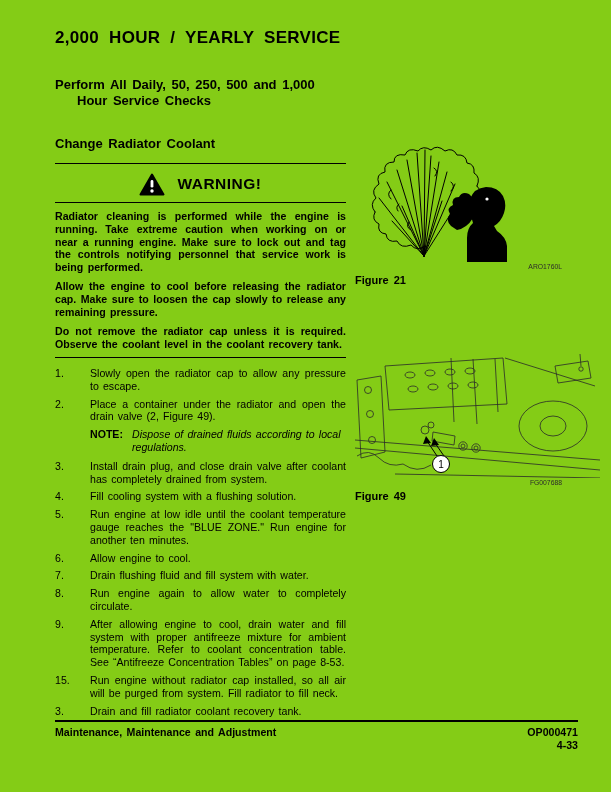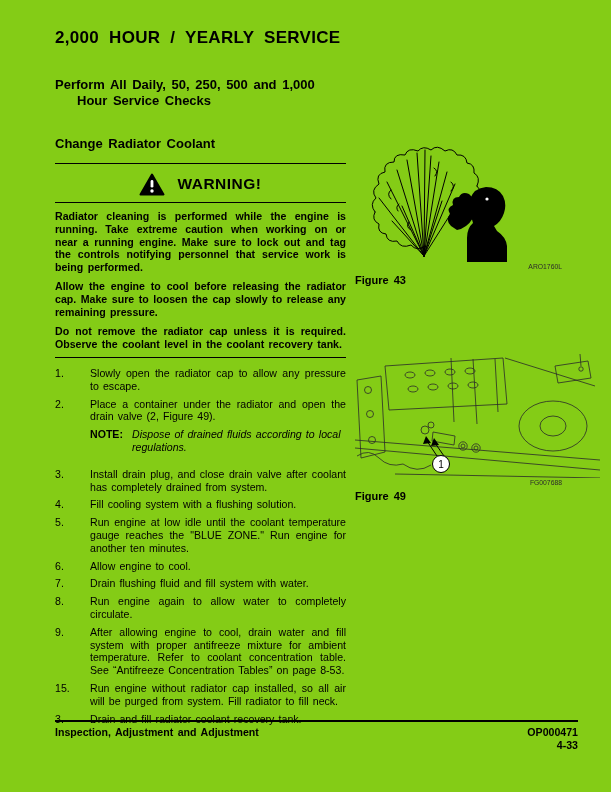--- a/index.html
+++ b/index.html
@@ -37,21 +37,21 @@
     text-align:justify; word-spacing:1.5px; margin-bottom:6.5px;
   }
   .bold-para.last { margin-bottom:6px; }
   .steps { margin-top:2px; }
   .step { display:flex; margin-bottom:5px; }
   .step .num { flex:0 0 35px; font-size:10.6px; line-height:12.8px; }
   .step .txt {
     flex:1; font-size:10.6px; line-height:12.8px;
     text-align:justify; word-spacing:1.2px;
   }
-  .note-block { display:flex; margin:1px 0 14px 35px; }
+  .note-block { display:flex; margin:1px 0 6px 35px; }
   .note-block .note-label { flex:0 0 33px; font-size:10.6px; font-weight:bold; line-height:12.8px; }
   .note-block .note-txt {
     flex:1; font-size:10.6px; font-style:italic; line-height:12.8px;
     word-spacing:1.2px; padding-left:9px;
   }
   .figure { position:absolute; width:245px; left:355px; }
   .figure.fig48 { top:146px; }
   .figure.fig49 { top:352px; }
   .figure svg { display:block; }
   .fig48 svg { margin-left:12px; }
@@ -197,21 +197,21 @@
         <path d="M32,58 q-4,3 -1,7"></path>
           <path d="M90,58 q4,3 1,7"></path>
       </g>
       <g fill="#000">
         <path d="M100,116 L100,92 Q100,82 106,77 L104,70 Q100,62 103,53 Q107,42 119,41 Q131,41 136,50 Q140,58 137,67 Q134,76 127,80 L130,85 Q139,91 140,100 L140,116 Z"></path>
         <path d="M84,80 Q78,74 83,68 Q79,62 86,59 Q84,51 92,51 Q95,45 102,48 L108,54 L106,72 Q100,82 90,84 Z"></path>
       </g>
       <circle cx="120" cy="53" r="1.6" fill="#fff"></circle>
     </svg>
     <div class="fig-code">ARO1760L</div>
-    <div class="fig-caption">Figure 43</div>
+    <div class="fig-caption">Figure 21</div>
   </div>
 
   <div class="figure fig49">
     <svg width="245" height="126" viewBox="0 0 245 126">
       <g class="lineart">
         <polygon points="2,28 26,24 30,100 6,106"></polygon>
         <circle cx="13" cy="38" r="3.5"></circle>
           <circle cx="15" cy="62" r="3.5"></circle>
           <circle cx="17" cy="88" r="3.5"></circle>
         <polygon points="30,14 148,6 152,52 34,58"></polygon>
@@ -253,20 +253,20 @@
         <polygon points="71,84 76,91 68,92"></polygon>
         <polygon points="79,86 84,93 76,94"></polygon>
       </g>
       <text x="86" y="116" font-size="10" font-family="Liberation Sans, sans-serif" text-anchor="middle" fill="#000">1</text>
     </svg>
     <div class="fig-code">FG007688</div>
     <div class="fig-caption">Figure 49</div>
   </div>
 
   <div class="footer">
-    <span class="f-left">Inspection, Adjustment and Adjustment</span>
+    <span class="f-left">Maintenance, Maintenance and Adjustment</span>
     <span class="f-right">
       <div>OP000471</div>
       <div>4-33</div>
     </span>
   </div>
 
 </div>
 
 </body></html>

